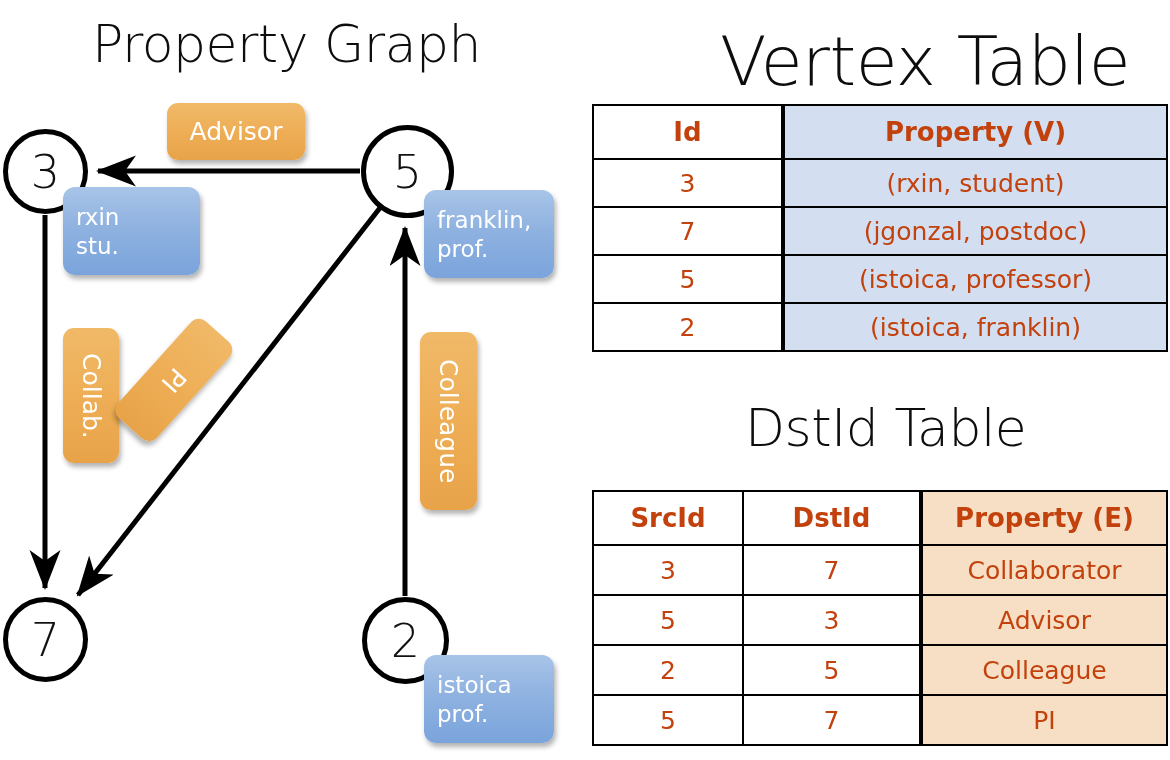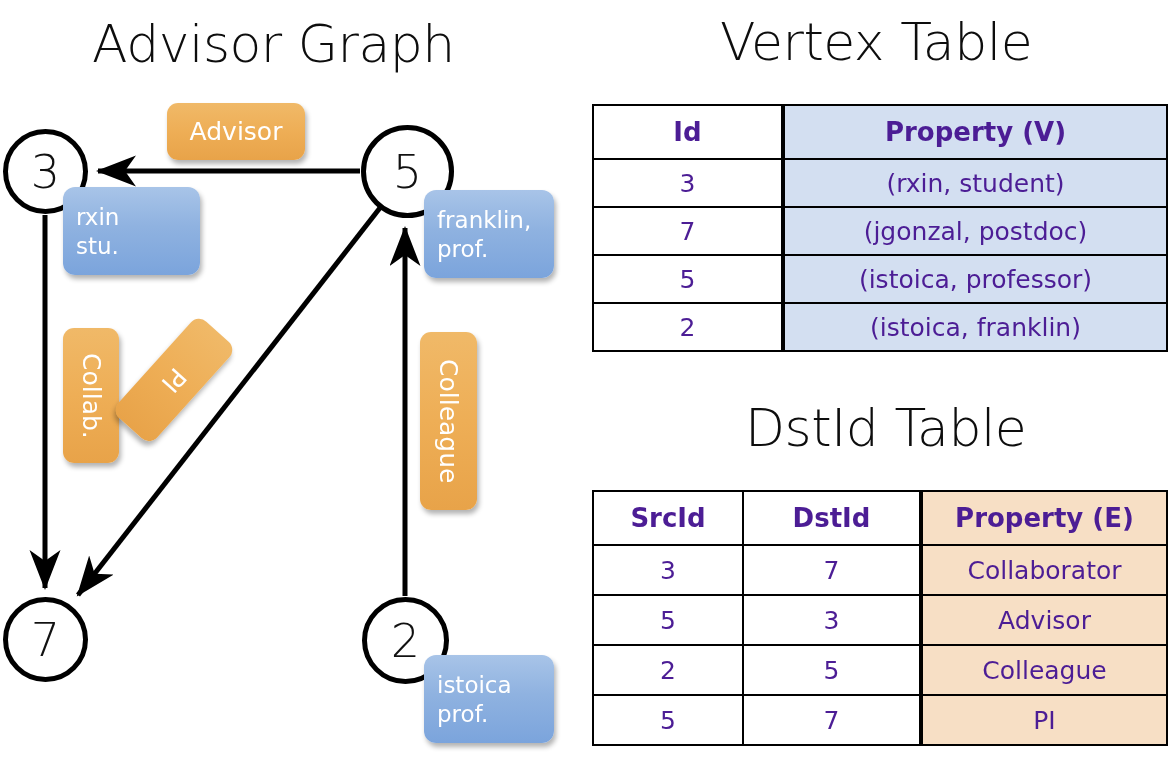--- a/index.html
+++ b/index.html
@@ -22,21 +22,21 @@
     font-weight: 300;
     font-size: 50px;
     line-height: 1;
     letter-spacing: -0.5px;
     color: #0d0d0d;
     white-space: nowrap;
     font-family: "DejaVu Sans", sans-serif;
     font-stretch: condensed;
   }
   #title-property-graph { left: 92px;  top: 18px; font-size: 52px; }
-  #title-vertex-table   { left: 720px; top: 16px; font-size: 52px; }
+  #title-vertex-table   { left: 720px; top: 28px; font-size: 68px; }
   #title-edge-table     { left: 745px; top: 402px; font-size: 52px; }
 
   
   #graph-panel {
     position: absolute;
     left: 0; top: 0;
     width: 585px; height: 760px;
   }
   #graph-svg { position: absolute; left: 0; top: 0; }
 
@@ -115,42 +115,42 @@
     table-layout: fixed;
     font-family: "DejaVu Sans", sans-serif;
   }
   .data-table td, .data-table th {
     border: 2px solid #000000;
     text-align: center;
     font-weight: 400;
     font-size: 25px;
     padding: 0;
     height: 46px;
-    color: #4c1d95;
+    color: #c2410c;
   }
   .data-table th { font-weight: 700; font-size: 26px; }
 
   #vertex-table { left: 592px; top: 104px; width: 574px; }
   #vertex-table col.c-id   { width: 190px; }
   #vertex-table col.c-prop { width: 384px; }
   #vertex-table .cell-prop { background: #d3dff1; border-left-width: 4px; }
   #vertex-table tr:first-child td, #vertex-table tr:first-child th { height: 52px; }
 
   #edge-table { left: 592px; top: 490px; width: 574px; }
   #edge-table col.c-src  { width: 150px; }
   #edge-table col.c-dst  { width: 178px; }
   #edge-table col.c-prop { width: 246px; }
   #edge-table .cell-prop { background: #f7dfc5; border-left-width: 4px; }
   #edge-table tr:first-child td, #edge-table tr:first-child th { height: 52px; }
   #edge-table td, #edge-table th { height: 48px; }
 </style>
 </head>
 <body>
 
-<div class="title" id="title-property-graph">Advisor Graph</div>
+<div class="title" id="title-property-graph">Property Graph</div>
 
 <div class="title" id="title-vertex-table">Vertex Table</div>
 
 <div class="title" id="title-edge-table">DstId Table</div>
 
 <div id="graph-panel">
 
   <svg id="graph-svg" width="585" height="760">
     <defs>
       <marker id="arrowhead" markerWidth="9" markerHeight="9" refX="7.6" refY="3.1" orient="auto" markerUnits="strokeWidth">

